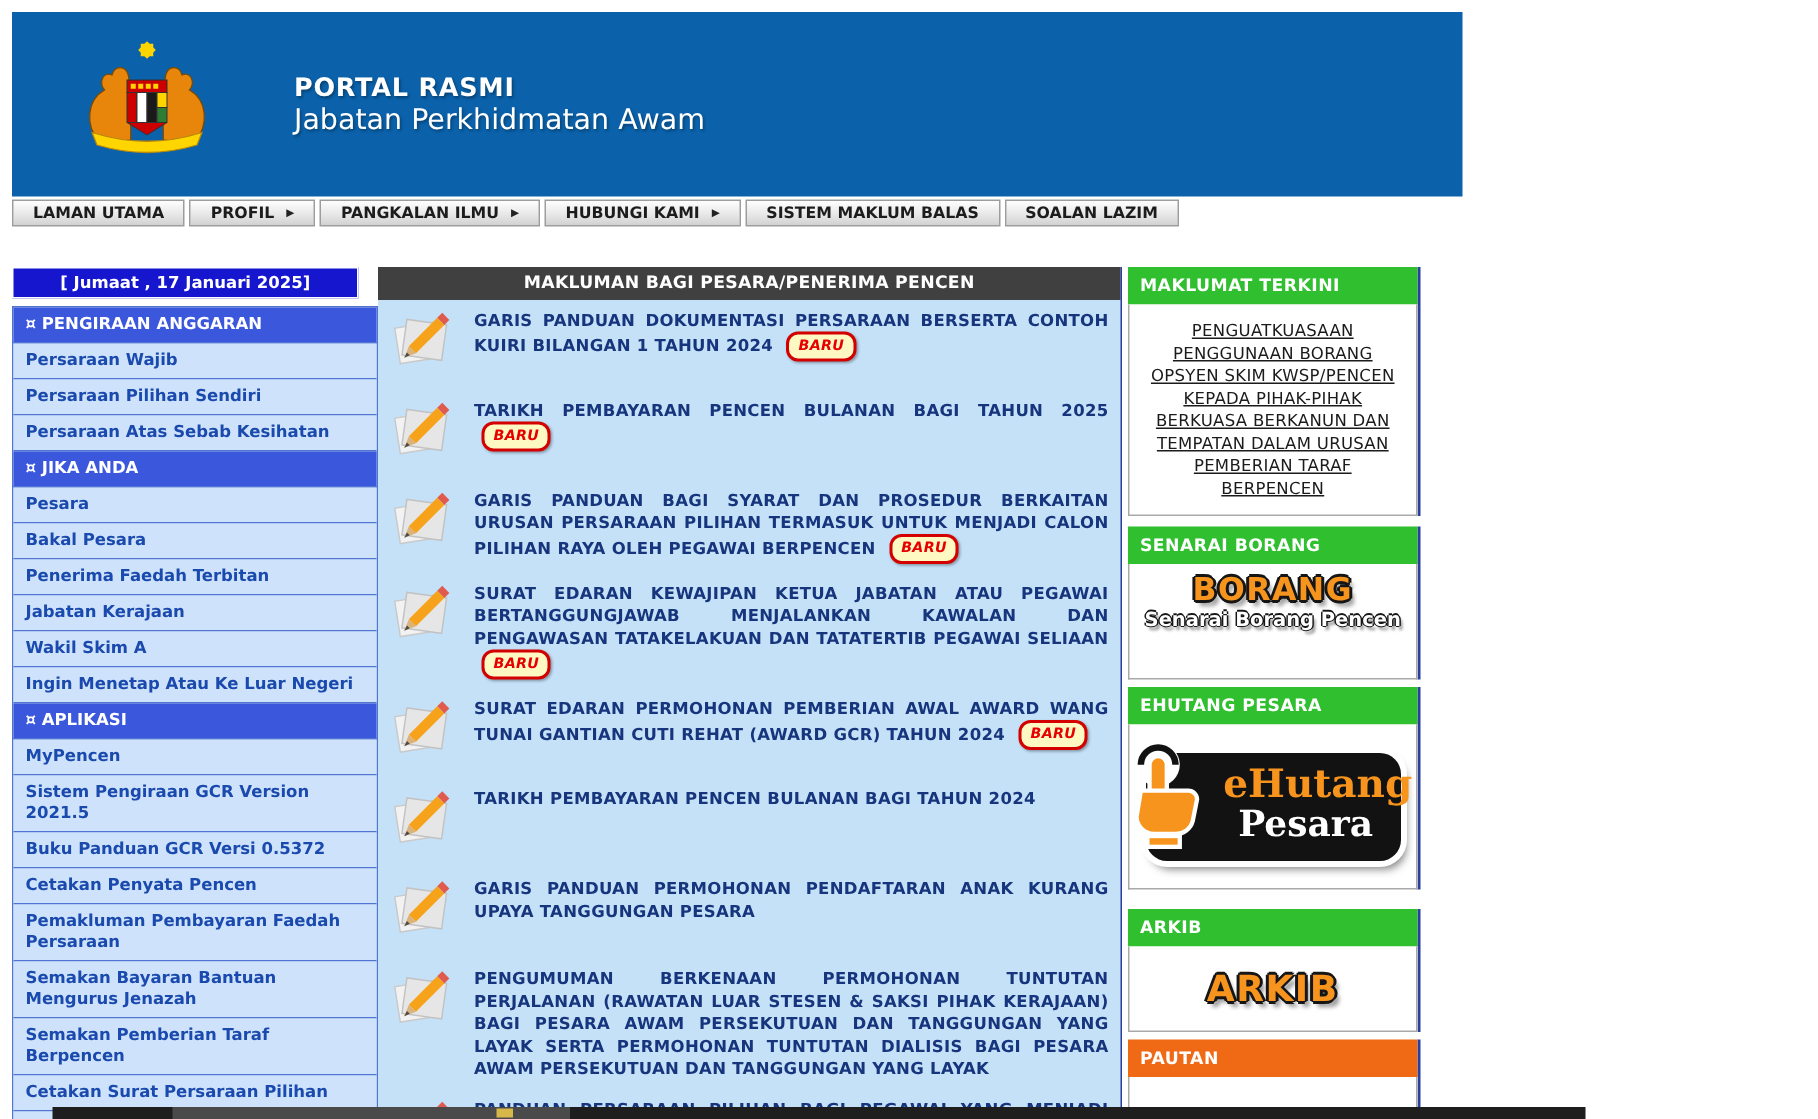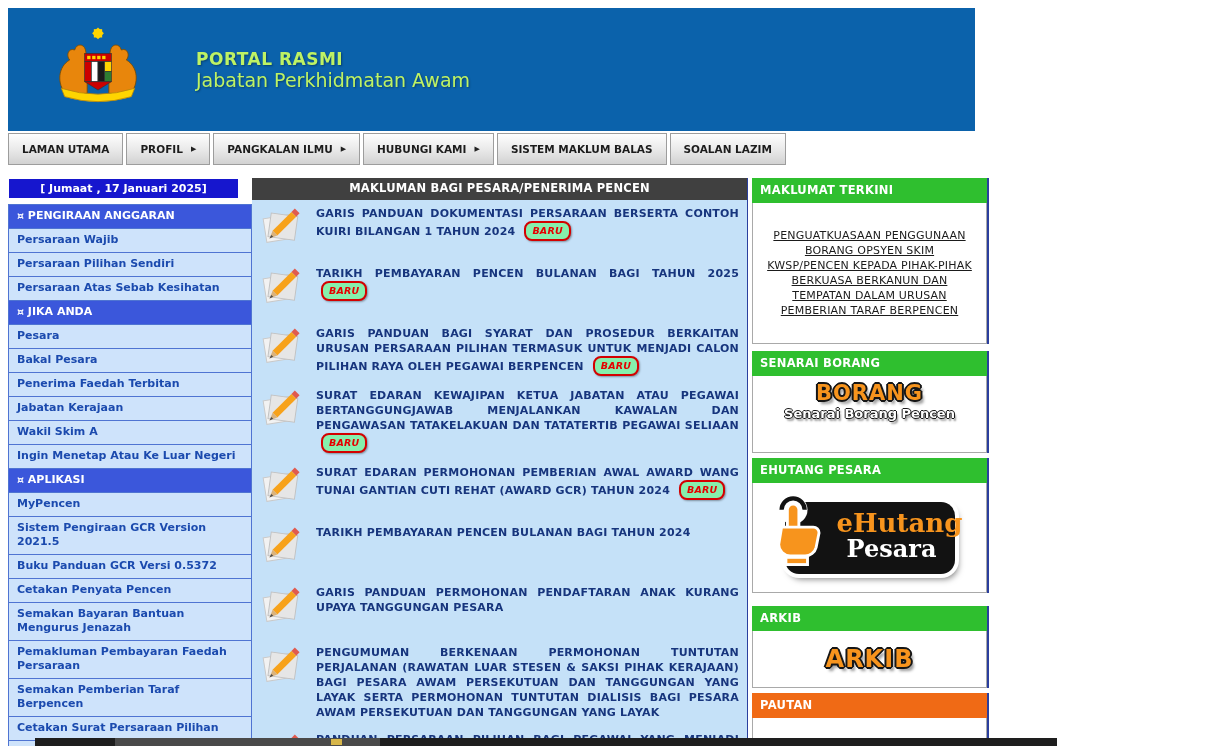--- a/index.html
+++ b/index.html
@@ -4,28 +4,28 @@
 <style>
   * { margin:0; padding:0; box-sizing:border-box; }
   html,body { width:1212px; height:746px; background:#fff; overflow:hidden;
               font-family:"DejaVu Sans","Liberation Sans",sans-serif; }
   .page { position:relative; width:1212px; height:746px; }
 
   
   .masthead { position:absolute; left:8px; top:8px; width:967px; height:123px;
               background:#0B62AB; display:flex; align-items:center; }
   .crest { margin-left:40px; width:100px; height:92px; flex:0 0 auto; }
-  .masthead-titles { margin-left:48px; color:#bef264; text-shadow:1px 1px 2px rgba(0,0,0,.35); }
+  .masthead-titles { margin-left:48px; color:#ffffff; text-shadow:1px 1px 2px rgba(0,0,0,.35); }
   .mh-line1 { font-size:17px; font-weight:bold; letter-spacing:.5px; }
   .mh-line2 { font-size:33px; font-weight:800; letter-spacing:.5px; line-height:36px; }
   .mh-line3 { font-size:19px; font-weight:400; }
 
   
   .menubar { position:absolute; left:8px; top:133px; height:25px; display:flex; gap:3px; }
-  .nav-btn { height:32px; display:inline-flex; align-items:center; padding:0 13px;
+  .nav-btn { height:18px; display:inline-flex; align-items:center; padding:0 13px;
              background:linear-gradient(#fefefe,#e8e8e8 55%,#d2d2d2); border:1px solid #9d9d9d;
              font-size:10.5px; font-weight:bold; color:#1c1c1c; cursor:pointer; white-space:nowrap; }
   .nav-arrow { font-size:7px; margin-left:8px; color:#222; }
 
   
   .left-col { position:absolute; left:8px; top:178px; width:244px; }
   .date-bar { width:231px; height:21px; background:#1616CE; border:1px solid #fff;
               color:#fff; font-size:11px; font-weight:bold; text-align:center; line-height:19px; }
   .menu { margin-top:5px; width:244px; border:1px solid #4F74D2; }
   .menu-row { background:#CEE3FB; border-bottom:1px solid #4F74D2; padding:4px 8px 5px 8px;
@@ -35,27 +35,27 @@
   
   .center-col { position:absolute; left:252px; top:178px; width:496px; height:568px;
                 background:#C5E1F8; border-right:1px solid #2b3f9e; }
   .center-title { height:22px; background:#404040; color:#fff; font-size:11.5px; font-weight:bold;
                   text-align:center; line-height:21px; letter-spacing:.2px; }
   .news-item { display:flex; padding:6px 4px 6px 6px; }
   .news-icon { flex:0 0 58px; padding-top:2px; }
   .news-body { flex:1; padding-right:4px; }
   .news-text { font-size:11px; font-weight:bold; color:#17357D; line-height:15px;
                text-align:justify; letter-spacing:.2px; cursor:pointer; }
-  .badge-baru { display:inline-block; background:#86efac; color:#E60000; border:2px solid #D40000;
+  .badge-baru { display:inline-block; background:#fef9c3; color:#E60000; border:2px solid #D40000;
                 border-radius:8px; font-size:9.5px; font-style:italic; font-weight:bold;
                 padding:0 6px 1px 6px; margin-left:5px; vertical-align:1px;
                 box-shadow:1px 1px 2px rgba(0,0,0,.35); }
 
   
-  .right-col { position:absolute; left:752px; top:178px; width:237px; }
+  .right-col { position:absolute; left:752px; top:178px; width:195px; }
   .rail-sec { border-right:2px solid #2b3f9e; }
   .rail-head { height:25px; color:#fff; font-size:11.5px; font-weight:bold; padding:0 8px;
                line-height:24px; letter-spacing:.3px; }
   .rail-head.green { background:#2FBF2F; }
   .rail-head.orange { background:#F06A15; }
   .rail-body { background:#fff; border:1px solid #A9A9A9; border-top:none; }
 
   .terkini-body { height:141px; display:flex; align-items:center; justify-content:center; padding:8px 14px; }
   .terkini-link { font-size:11px; font-weight:normal; color:#1b1b1b; text-align:center;
                   text-decoration:underline; line-height:15px; cursor:pointer; letter-spacing:.2px; }
@@ -202,24 +202,24 @@
         <div class="menu-row menu-link">
       <span class="menu-text">Sistem Pengiraan GCR Version 2021.5</span>
     </div>
         <div class="menu-row menu-link">
       <span class="menu-text">Buku Panduan GCR Versi 0.5372</span>
     </div>
         <div class="menu-row menu-link">
       <span class="menu-text">Cetakan Penyata Pencen</span>
     </div>
         <div class="menu-row menu-link">
+      <span class="menu-text">Pemakluman Pembayaran Faedah Persaraan</span>
+    </div>
+        <div class="menu-row menu-link">
       <span class="menu-text">Semakan Bayaran Bantuan Mengurus Jenazah</span>
-    </div>
-        <div class="menu-row menu-link">
-      <span class="menu-text">Pemakluman Pembayaran Faedah Persaraan</span>
     </div>
         <div class="menu-row menu-link">
       <span class="menu-text">Semakan Pemberian Taraf Berpencen</span>
     </div>
         <div class="menu-row menu-link">
       <span class="menu-text">Cetakan Surat Persaraan Pilihan</span>
     </div>
         <div class="menu-row menu-link">
       <span class="menu-text">Semak Status Pencen</span>
     </div>

